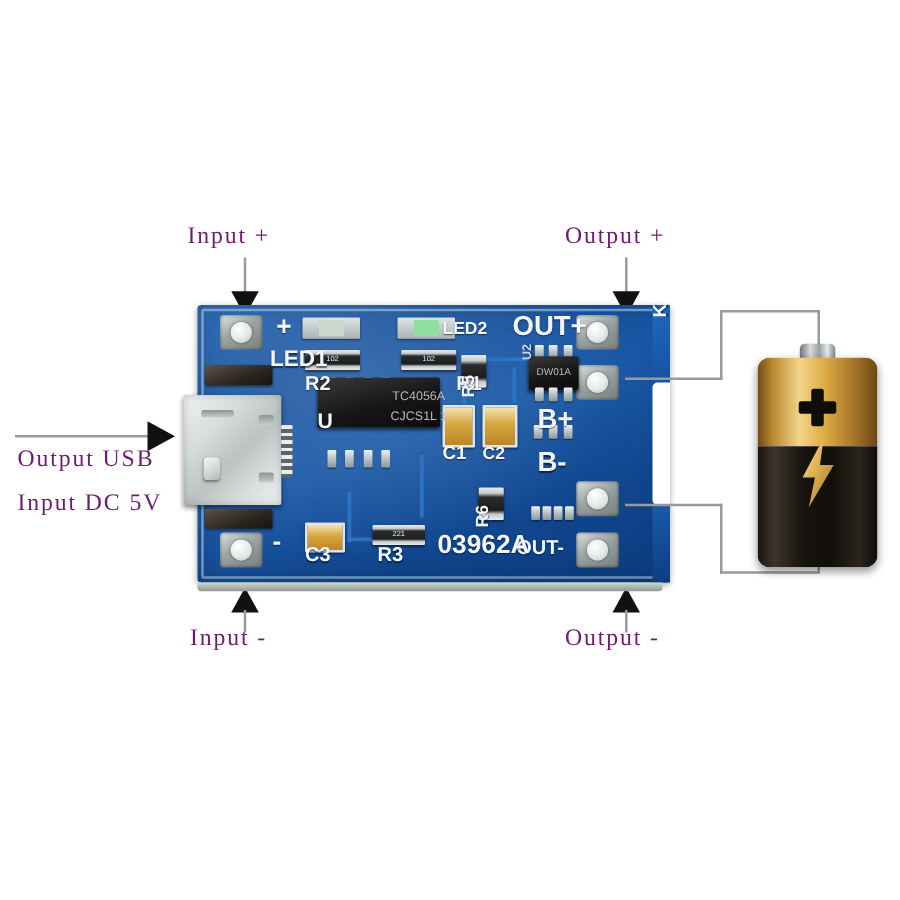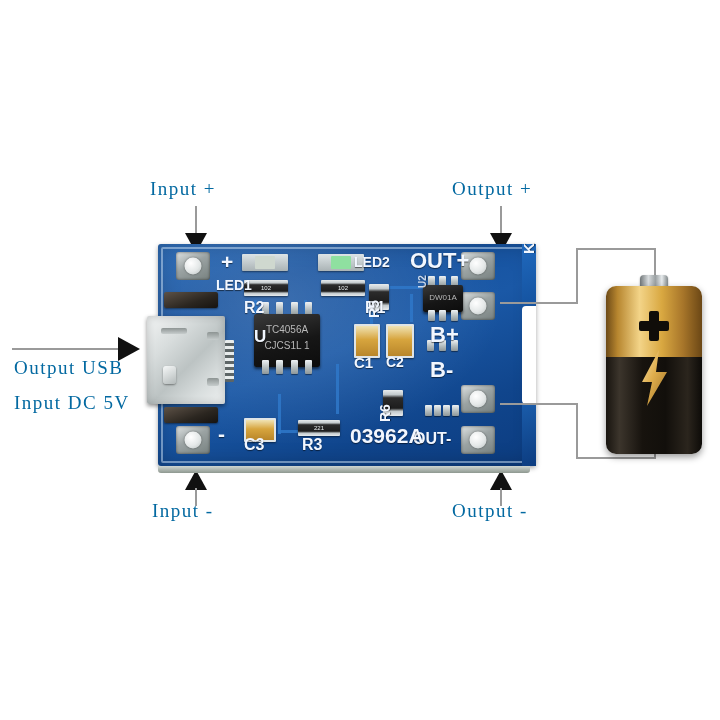--- a/index.html
+++ b/index.html
@@ -1,21 +1,21 @@
 <!DOCTYPE html>
 <html><head>
 <meta charset="utf-8">
 <style>
   html,body{margin:0;padding:0;background:#ffffff;}
   body{width:720px;height:720px;position:relative;overflow:hidden;
        font-family:"Liberation Serif","DejaVu Serif",serif;}
   #stage{position:absolute;left:0;top:0;width:720px;height:720px;background:#fff;}
 
   
-  .anno{position:absolute;color:#0369a1;font-size:19px;letter-spacing:1.5px;
+  .anno{position:absolute;color:#701a75;font-size:19px;letter-spacing:1.5px;
         font-family:"Liberation Serif","DejaVu Serif",serif;white-space:nowrap;}
 
   
   .lline{position:absolute;background:#9a9a9a;}
   .arrow-d{position:absolute;width:0;height:0;border-left:11px solid transparent;
            border-right:11px solid transparent;border-top:20px solid #111;}
   .arrow-u{position:absolute;width:0;height:0;border-left:11px solid transparent;
            border-right:11px solid transparent;border-bottom:20px solid #111;}
   .arrow-r{position:absolute;width:0;height:0;border-top:12px solid transparent;
            border-bottom:12px solid transparent;border-left:22px solid #111;}
@@ -212,21 +212,21 @@
     <div class="smd tant" style="left:196px;top:80px;width:22px;height:30px;"></div>
     <div class="smd tant" style="left:228px;top:80px;width:24px;height:30px;"></div>
     <div class="smd tant" style="left:86px;top:174px;width:28px;height:20px;"></div>
 
     <div class="legs" style="left:100px;top:58px;width:58px;height:14px;">
       <i></i>
         <i></i>
         <i></i>
         <i></i>
     </div>
-    <div class="ic" style="left:96px;top:70px;width:66px;height:53px;">
+    <div class="ic" style="left:96px;top:58px;width:66px;height:40px;padding-left:32px;">
       <u style="top:10px;font-size:10px;">TC4056A</u>
       <u style="top:26px;font-size:10px;">CJCS1L 1</u>
     </div>
     <div class="legs" style="left:100px;top:116px;width:58px;height:14px;">
       <i></i>
         <i></i>
         <i></i>
         <i></i>
     </div>
 
@@ -251,21 +251,21 @@
     </div>
     <div class="legs" style="left:266px;top:161px;width:36px;height:11px;">
       <i></i>
         <i></i>
         <i></i>
         <i></i>
     </div>
 
     <div class="silk" style="left:63px;top:6px;font-size:21px;">+</div>
     <div class="silk" style="left:60px;top:178px;font-size:21px;">-</div>
-    <div class="silk" style="left:58px;top:33px;font-size:14px;">LED1</div>
+    <div class="silk" style="left:58px;top:33px;font-size:18px;">LED1</div>
     <div class="silk" style="left:196px;top:10px;font-size:14px;">LED2</div>
     <div class="silk" style="left:86px;top:55px;font-size:16px;">R2</div>
     <div class="silk" style="left:177px;top:55px;font-size:16px;margin-left:30px;">R1</div>
     <div class="silk rot" style="left:208px;top:74px;font-size:14px;">R5</div>
     <div class="silk rot" style="left:219px;top:178px;font-size:14px;">R6</div>
     <div class="silk" style="left:196px;top:110px;font-size:15px;">C1</div>
     <div class="silk" style="left:228px;top:110px;font-size:14px;">C2</div>
     <div class="silk" style="left:86px;top:192px;font-size:16px;">C3</div>
     <div class="silk" style="left:144px;top:192px;font-size:16px;">R3</div>
     <div class="silk" style="left:96px;top:83px;font-size:17px;">U</div>

